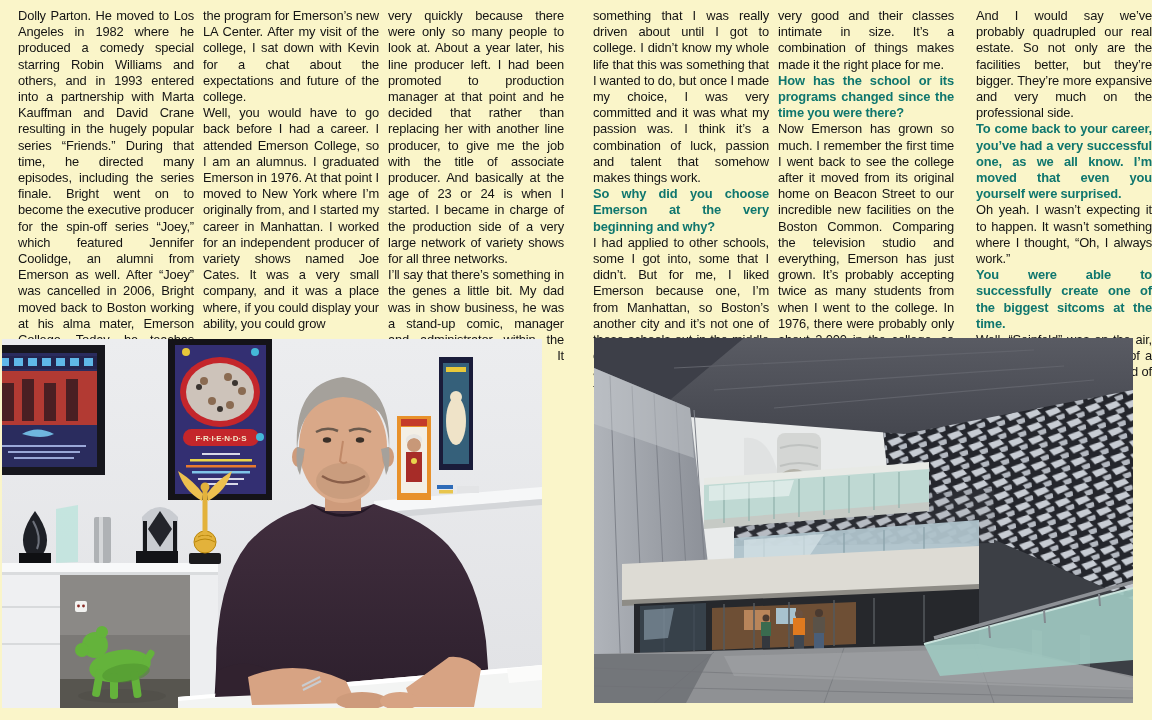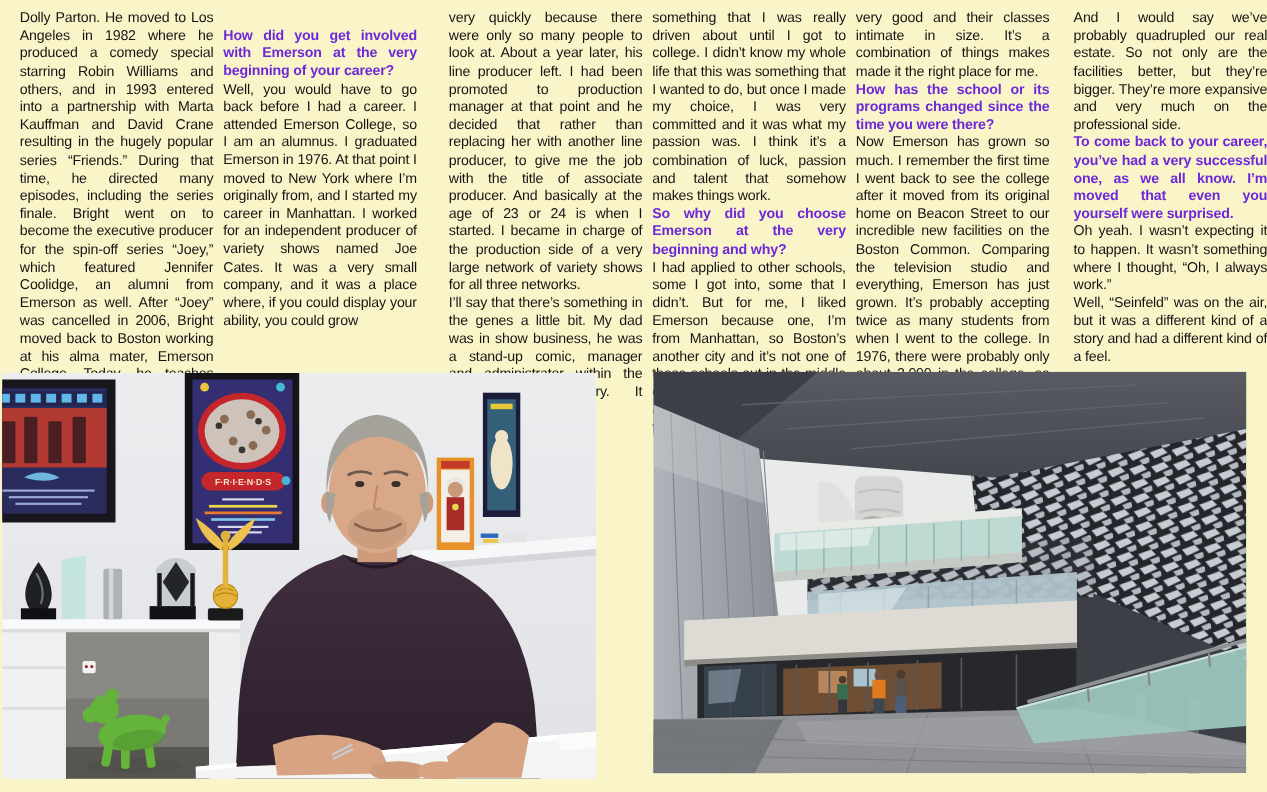--- a/index.html
+++ b/index.html
@@ -1,39 +1,39 @@
 <!DOCTYPE html>
 <html><head>
 <meta charset="utf-8">
 <style>
   html,body{margin:0;padding:0;background:#FAF5C9;}
   .sheet{position:relative;width:1152px;height:720px;background:#FAF5C9;overflow:hidden;
          font-family:"Liberation Sans",sans-serif;color:#141414;}
   .col{position:absolute;top:8px;width:176px;font-size:12.9px;line-height:16.2px;
        text-align:justify;letter-spacing:-0.15px;}
   .col p{margin:0;}
-  .col p.question{color:#6d28d9;font-weight:bold;}
+  .col p.question{color:#0f766e;font-weight:bold;}
   .col p.gap{margin-top:16px;}
-  .c1{left:18px;} .c2{left:203px;} .c3{left:408px;}
+  .c1{left:18px;} .c2{left:203px;} .c3{left:388px;}
   .c4{left:593px;} .c5{left:778px;} .c6{left:963px;margin-left:13px;}
   figure{margin:0;position:absolute;line-height:0;}
   .photo-left{left:2px;top:339px;width:540px;height:464px;}
   .photo-right{left:594px;top:338px;width:539px;height:365px;}
 </style>
 </head>
 <body>
 
 <div class="sheet">
 
   <section class="col c1">
     <p class="body">Dolly Parton. He moved to Los Angeles in 1982 where he produced a comedy special starring Robin Williams and others, and in 1993 entered into a partnership with Marta Kauffman and David Crane resulting in the hugely popular series “Friends.” During that time, he directed many episodes, including the series finale. Bright went on to become the executive producer for the spin-off series “Joey,” which featured Jennifer Coolidge, an alumni from Emerson as well. After “Joey” was cancelled in 2006, Bright moved back to Boston working at his alma mater, Emerson College. Today, he teaches television production classes in the Visual Media Art Department, and helps develop</p>
   </section>
 
   <section class="col c2">
-    <p class="question gap">How did you get involved with Emerson at the very beginning of your career?</p>
+    <p class="body">the program for Emerson’s new LA Center. After my visit of the college, I sat down with Kevin for a chat about the expectations and future of the college.</p>
     <p class="body">Well, you would have to go back before I had a career. I attended Emerson College, so I am an alumnus. I graduated Emerson in 1976. At that point I moved to New York where I’m originally from, and I started my career in Manhattan. I worked for an independent producer of variety shows named Joe Cates. It was a very small company, and it was a place where, if you could display your ability, you could grow</p>
   </section>
 
   <section class="col c3">
     <p class="body">very quickly because there were only so many people to look at. About a year later, his line producer left. I had been promoted to production manager at that point and he decided that rather than replacing her with another line producer, to give me the job with the title of associate producer. And basically at the age of 23 or 24 is when I started. I became in charge of the production side of a very large network of variety shows for all three networks.</p>
     <p class="body">I’ll say that there’s something in the genes a little bit. My dad was in show business, he was a stand-up comic, manager and administrator within the entertainment industry. It wasn’t</p>
   </section>
 
   <section class="col c4">
     <p class="body">something that I was really driven about until I got to college. I didn’t know my whole life that this was something that I wanted to do, but once I made my choice, I was very committed and it was what my passion was. I think it’s a combination of luck, passion and talent that somehow makes things work.</p>
@@ -44,20 +44,21 @@
   <section class="col c5">
     <p class="body">very good and their classes intimate in size. It’s a combination of things makes made it the right place for me.</p>
     <p class="question">How has the school or its programs changed since the time you were there?</p>
     <p class="body">Now Emerson has grown so much. I remember the first time I went back to see the college after it moved from its original home on Beacon Street to our incredible new facilities on the Boston Common. Comparing the television studio and everything, Emerson has just grown. It’s probably accepting twice as many students from when I went to the college. In 1976, there were probably only about 2,000 in the college, so it’s doubled in size in terms of the student body.</p>
   </section>
 
   <section class="col c6">
     <p class="body">And I would say we’ve probably quadrupled our real estate. So not only are the facilities better, but they’re bigger. They’re more expansive and very much on the professional side.</p>
     <p class="question">To come back to your career, you’ve had a very successful one, as we all know. I’m moved that even you yourself were surprised.</p>
     <p class="body">Oh yeah. I wasn’t expecting it to happen. It wasn’t something where I thought, “Oh, I always work.”</p>
+    <p class="question">You were able to successfully create one of the biggest sitcoms at the time.</p>
     <p class="body">Well, “Seinfeld” was on the air, but it was a different kind of a story and had a different kind of a feel.</p>
   </section>
 
   <figure class="photo-left">
     <svg width="540" height="369" viewBox="0 0 540 369">
       <defs>
         <linearGradient id="wallG" x1="0" y1="0" x2="0" y2="1">
           <stop offset="0" stop-color="#ECEDEF"></stop>
             <stop offset="1" stop-color="#E1E2E5"></stop>
         </linearGradient>

